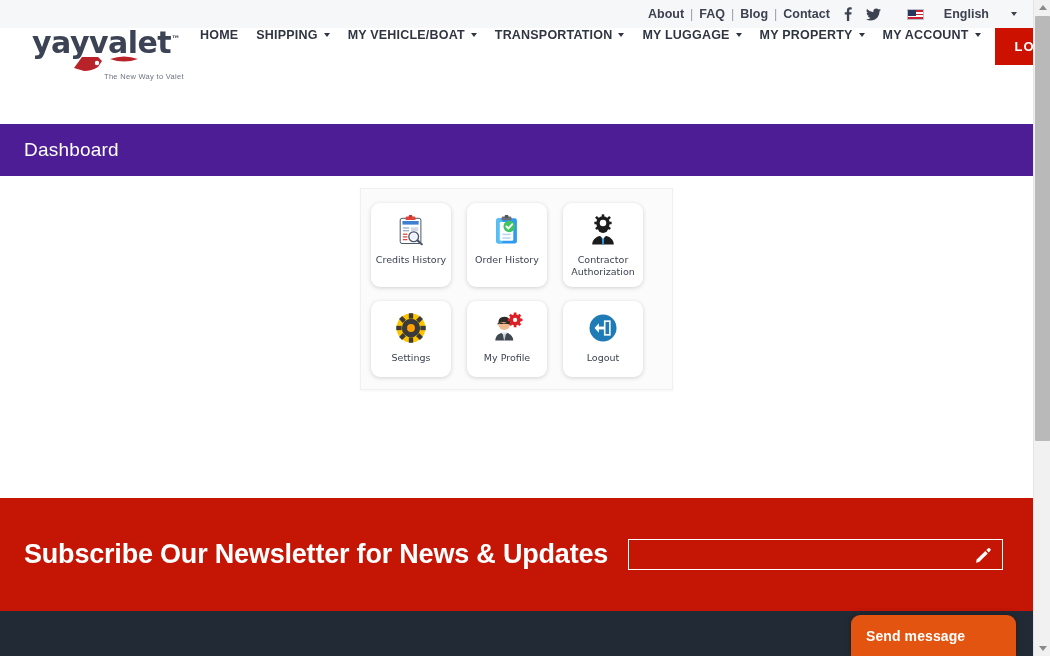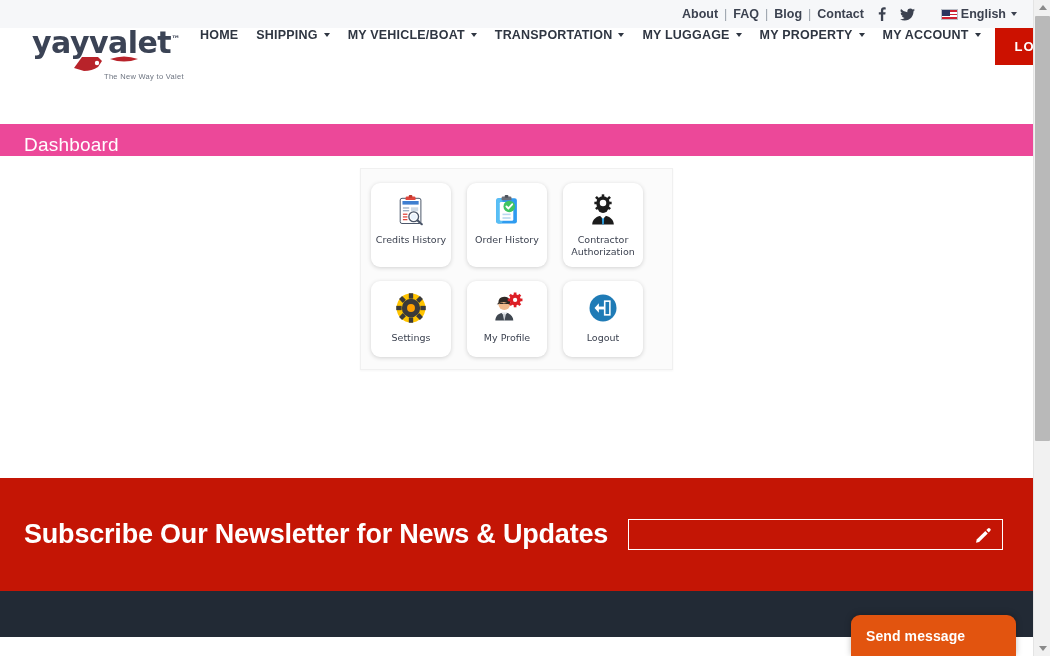--- a/index.html
+++ b/index.html
@@ -50,21 +50,21 @@
   }
   .topbar a, .topbar span.tb-link {
     color:#3c4250; text-decoration:none; font-weight:bold;
   }
   .tb-sep { color:#9aa0aa; margin:0 6px; font-weight:normal; }
   .tb-social {
     color:#3c4250; margin-left:14px; font-size:13px; font-weight:bold;
     display:inline-flex; align-items:center;
   }
   .tb-lang {
-    margin-left:26px; display:inline-flex; align-items:center; gap:3px;
+    margin-left:26px; display:inline-flex; align-items:center; gap:20px;
     color:#3c4250; font-weight:bold;
   }
   .flag {
     width:17px; height:11px; border:1px solid #b9bec7; position:relative; overflow:hidden;
     background:#fff; display:inline-block; flex:0 0 auto;
   }
   .flag .stripes {
     position:absolute; inset:0;
     background:repeating-linear-gradient(to bottom,#cf2031 0 1.8px,#fff 1.8px 3.6px);
   }
@@ -108,22 +108,22 @@
     display:inline-flex; align-items:center; gap:4px; cursor:pointer;
   }
   .btn-logout {
     background:#cc1100; color:#fff; font-weight:bold; font-size:13px;
     letter-spacing:1px; padding:11px 20px; border:none; cursor:pointer;
     flex:0 0 auto; margin-left:14px;
   }
 
   
   .page-band {
-    background:#ec4899; height:32px;
-    display:flex; align-items:flex-end; padding-left:24px;
+    background:#4c1d95; height:52px;
+    display:flex; align-items:center; padding-left:24px;
   }
   .page-band h1 {
     color:#fff; font-size:19px; font-weight:normal; letter-spacing:.2px;
   }
 
   
   .content { background:#fff; padding-top:12px; height:322px; }
   .tile-panel {
     width:313px; margin:0 auto;
     background:#fbfbfb; border:1px solid #f0f0f0;

